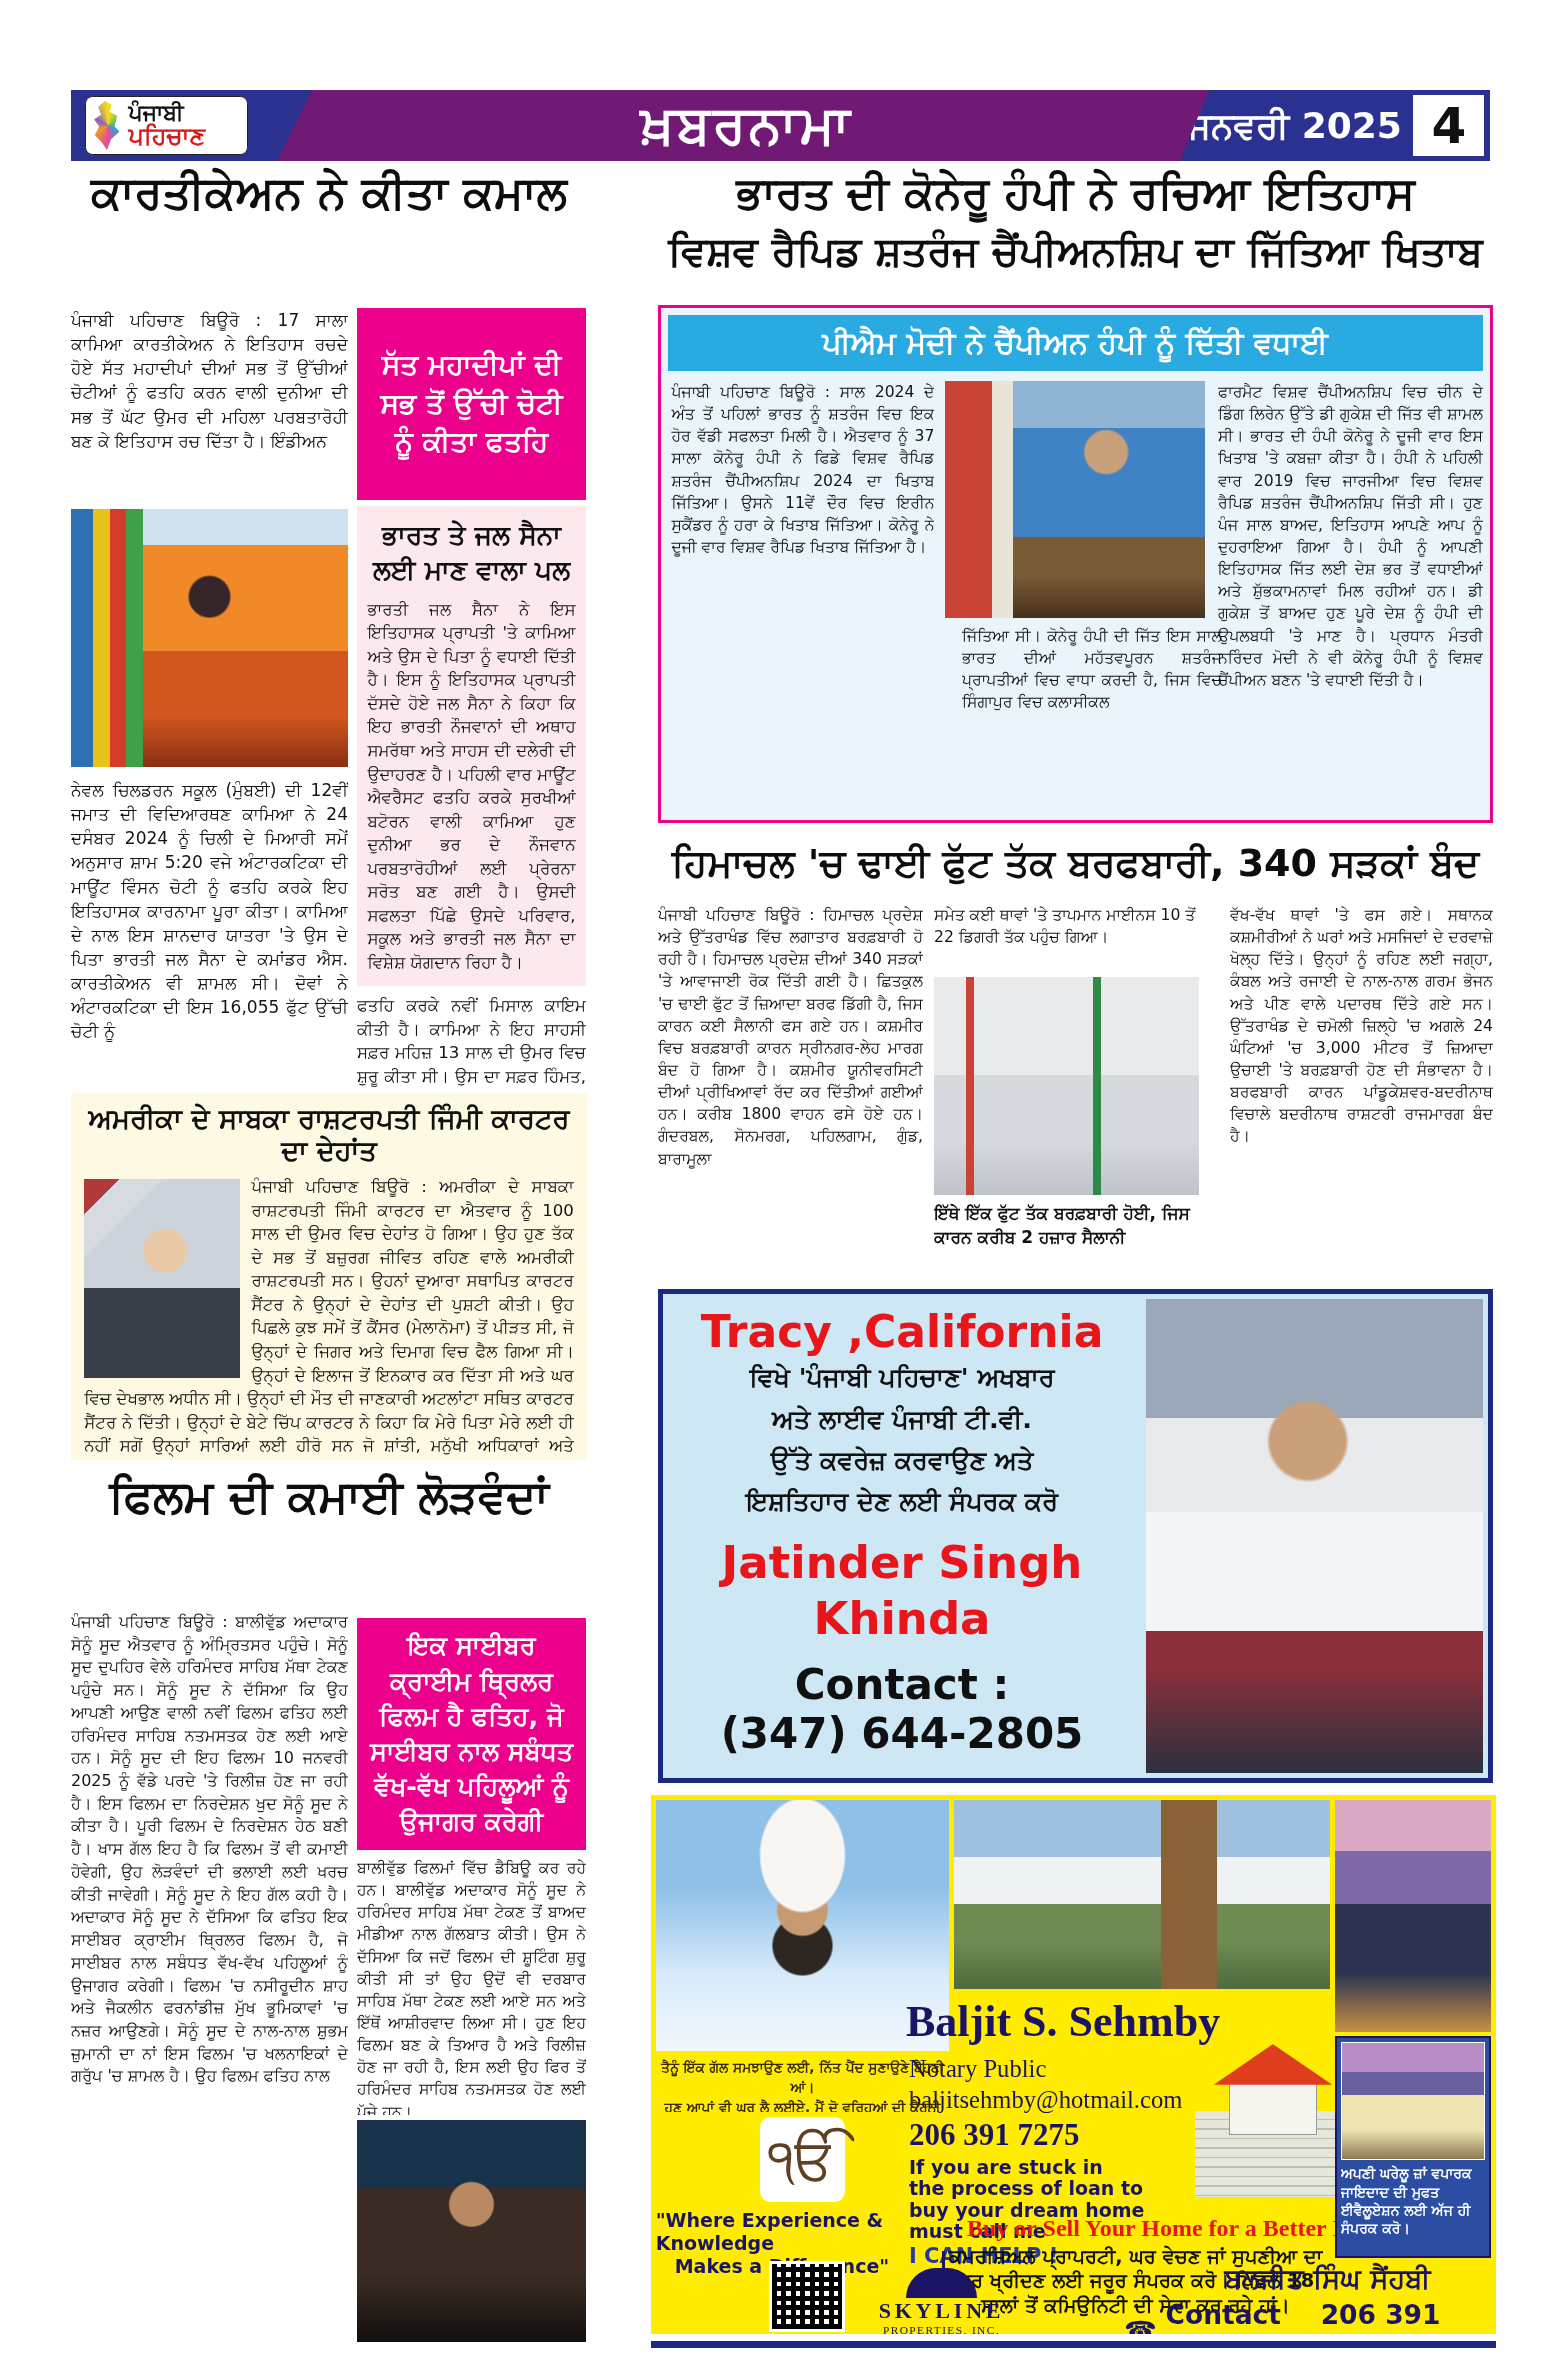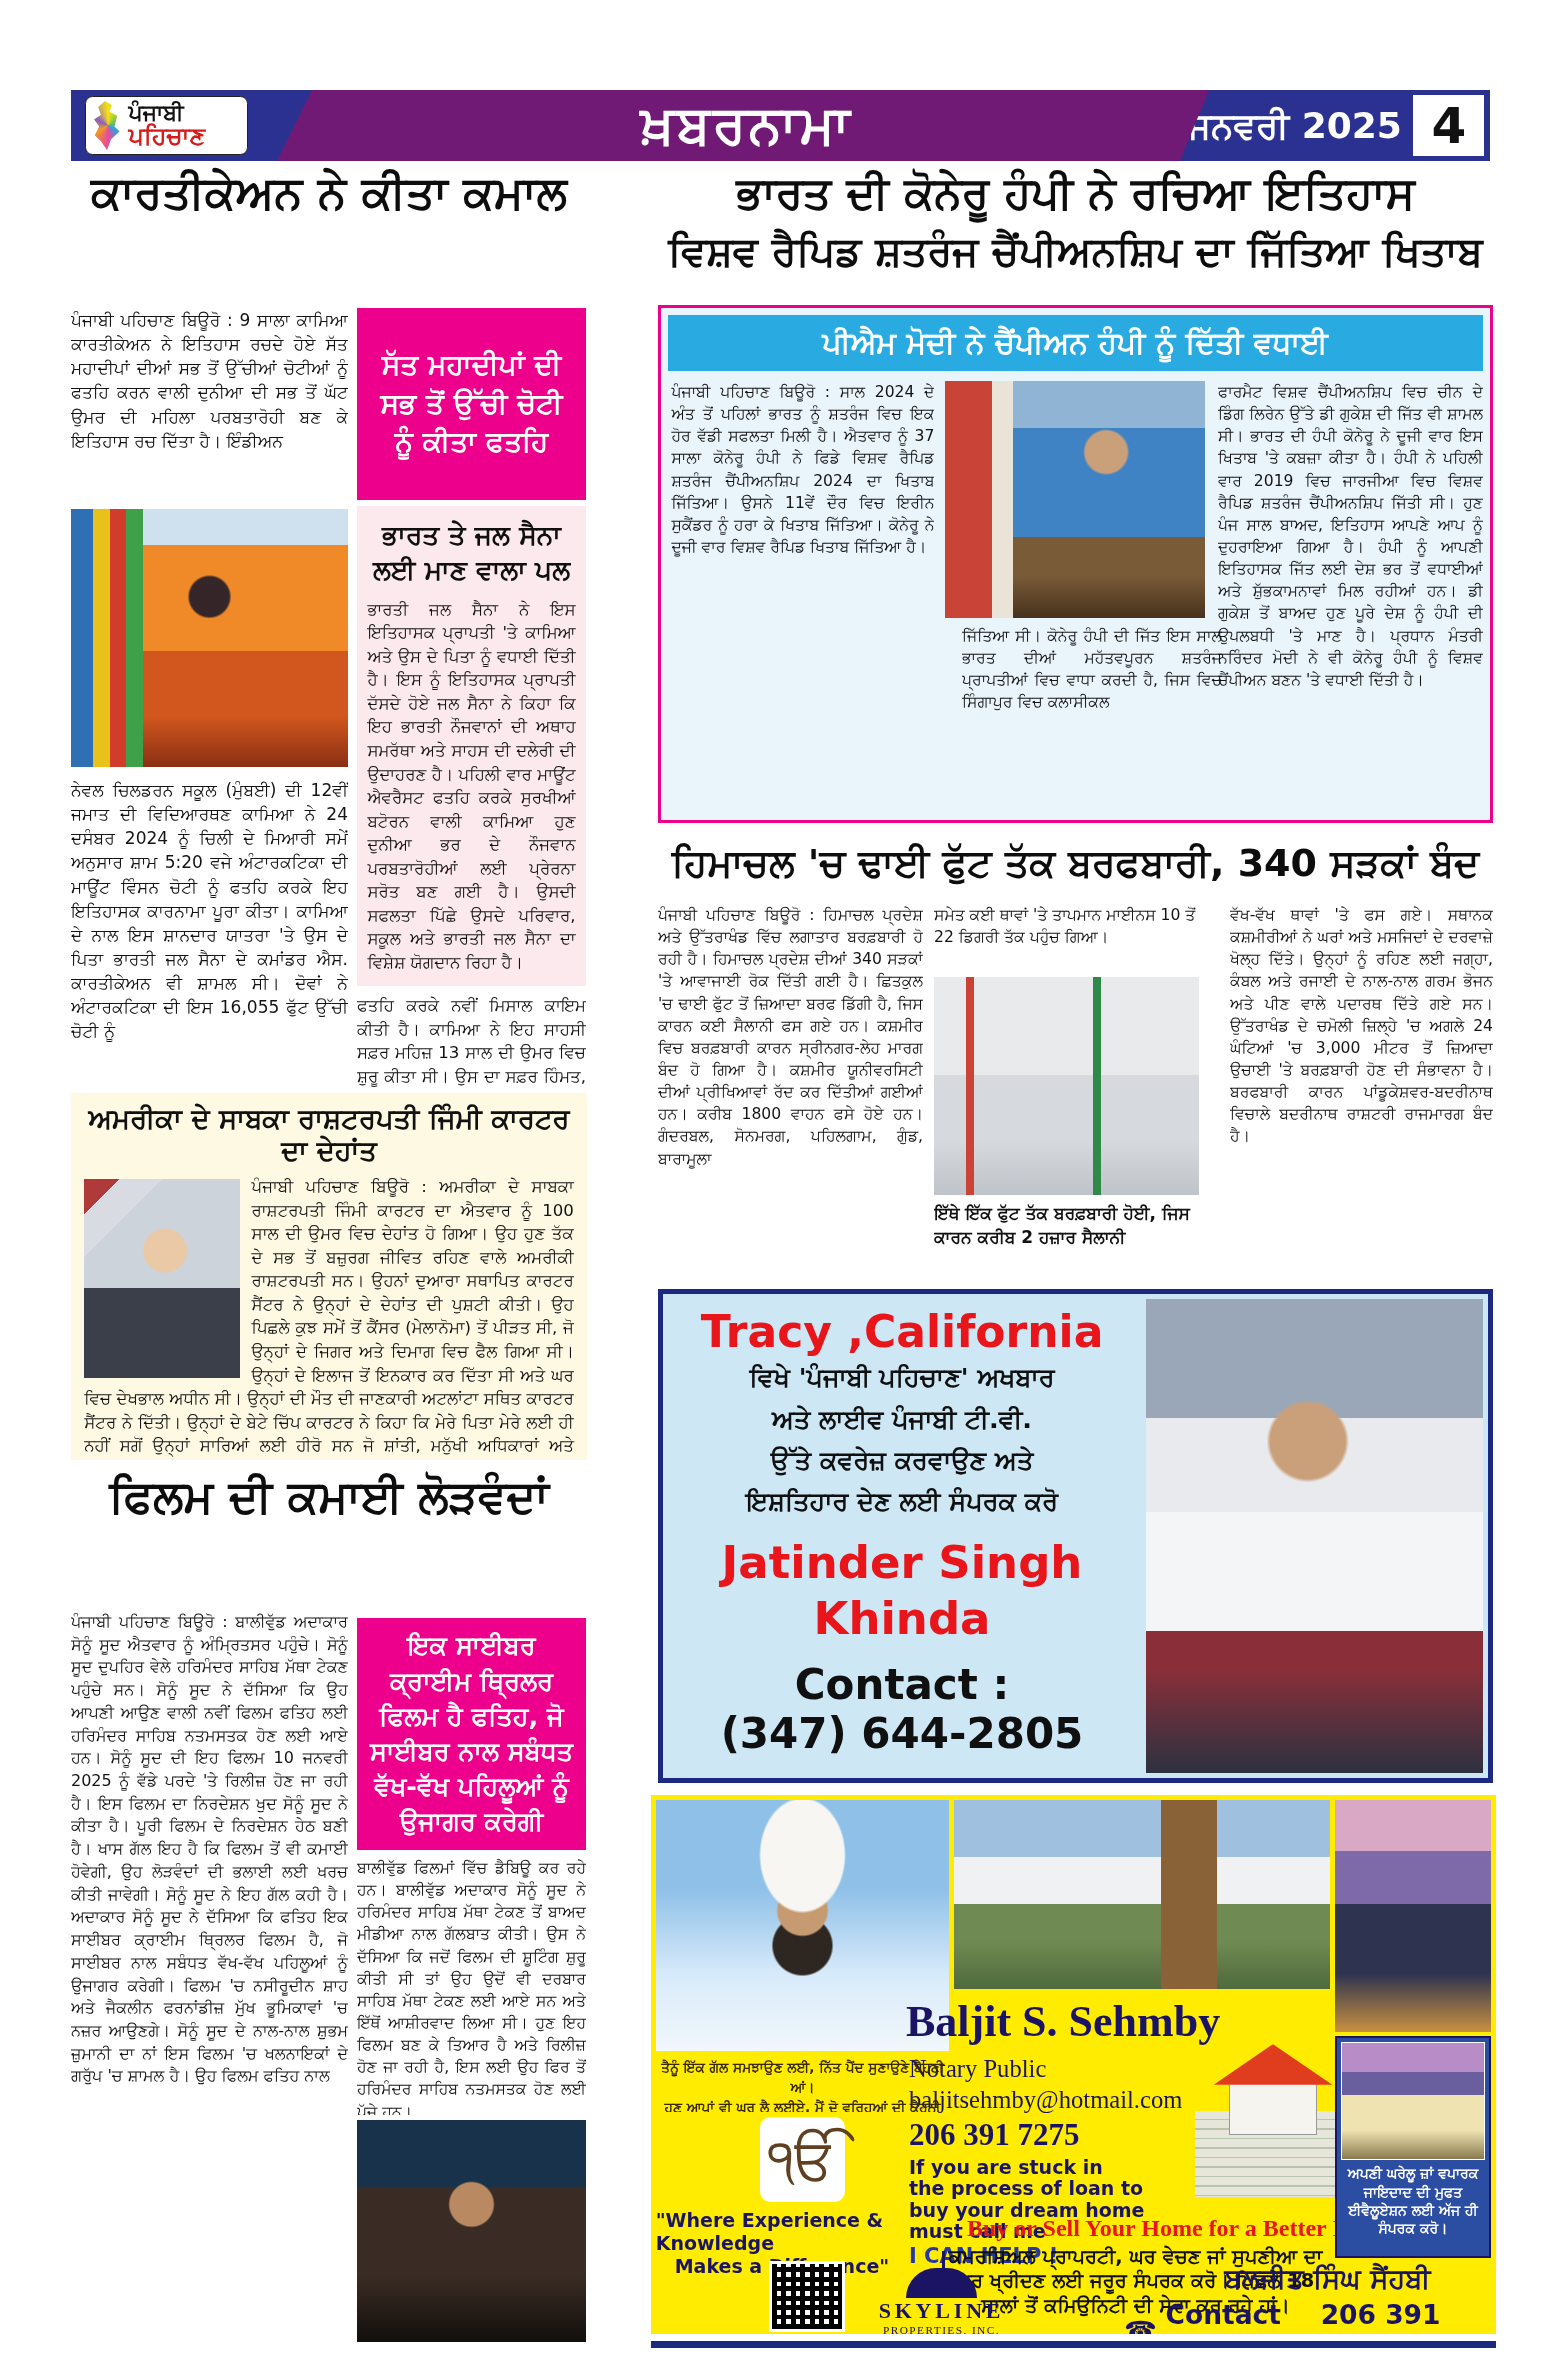--- a/index.html
+++ b/index.html
@@ -133,21 +133,21 @@
     <span>ਖ਼ਬਰਨਾਮਾ</span>
   </div>
   <div class="abs hdr-blue-right">
     <span class="hdr-date">ਜਨਵਰੀ 2025</span>
     <div class="pageno">4</div>
   </div>
 
   <div class="abs headline-xl" style="left:71px;top:163px;width:516px;">
     <div>ਕਾਰਤੀਕੇਅਨ ਨੇ ਕੀਤਾ ਕਮਾਲ</div>
   </div>
-  <div class="abs body-txt just ovh" style="left:71px;top:308px;width:277px;height:196px;">ਪੰਜਾਬੀ ਪਹਿਚਾਣ ਬਿਊਰੋ : 9 ਸਾਲਾ ਕਾਮਿਆ ਕਾਰਤੀਕੇਅਨ ਨੇ ਇਤਿਹਾਸ ਰਚਦੇ ਹੋਏ ਸੱਤ ਮਹਾਦੀਪਾਂ ਦੀਆਂ ਸਭ ਤੋਂ ਉੱਚੀਆਂ ਚੋਟੀਆਂ ਨੂੰ ਫਤਹਿ ਕਰਨ ਵਾਲੀ ਦੁਨੀਆ ਦੀ ਸਭ ਤੋਂ ਘੱਟ ਉਮਰ ਦੀ ਮਹਿਲਾ ਪਰਬਤਾਰੋਹੀ ਬਣ ਕੇ ਇਤਿਹਾਸ ਰਚ ਦਿੱਤਾ ਹੈ। ਇੰਡੀਅਨ</div>
+  <div class="abs body-txt just ovh" style="left:71px;top:308px;width:277px;height:196px;">ਪੰਜਾਬੀ ਪਹਿਚਾਣ ਬਿਊਰੋ : 17 ਸਾਲਾ ਕਾਮਿਆ ਕਾਰਤੀਕੇਅਨ ਨੇ ਇਤਿਹਾਸ ਰਚਦੇ ਹੋਏ ਸੱਤ ਮਹਾਦੀਪਾਂ ਦੀਆਂ ਸਭ ਤੋਂ ਉੱਚੀਆਂ ਚੋਟੀਆਂ ਨੂੰ ਫਤਹਿ ਕਰਨ ਵਾਲੀ ਦੁਨੀਆ ਦੀ ਸਭ ਤੋਂ ਘੱਟ ਉਮਰ ਦੀ ਮਹਿਲਾ ਪਰਬਤਾਰੋਹੀ ਬਣ ਕੇ ਇਤਿਹਾਸ ਰਚ ਦਿੱਤਾ ਹੈ। ਇੰਡੀਅਨ</div>
   <div class="abs ph ph-mountaineer" style="left:71px;top:509px;width:277px;height:258px;"></div>
   <div class="abs body-txt just ovh" style="left:71px;top:778px;width:277px;height:310px;">ਨੇਵਲ ਚਿਲਡਰਨ ਸਕੂਲ (ਮੁੰਬਈ) ਦੀ 12ਵੀਂ ਜਮਾਤ ਦੀ ਵਿਦਿਆਰਥਣ ਕਾਮਿਆ ਨੇ 24 ਦਸੰਬਰ 2024 ਨੂੰ ਚਿਲੀ ਦੇ ਮਿਆਰੀ ਸਮੇਂ ਅਨੁਸਾਰ ਸ਼ਾਮ 5:20 ਵਜੇ ਅੰਟਾਰਕਟਿਕਾ ਦੀ ਮਾਊਂਟ ਵਿੰਸਨ ਚੋਟੀ ਨੂੰ ਫਤਹਿ ਕਰਕੇ ਇਹ ਇਤਿਹਾਸਕ ਕਾਰਨਾਮਾ ਪੂਰਾ ਕੀਤਾ। ਕਾਮਿਆ ਦੇ ਨਾਲ ਇਸ ਸ਼ਾਨਦਾਰ ਯਾਤਰਾ 'ਤੇ ਉਸ ਦੇ ਪਿਤਾ ਭਾਰਤੀ ਜਲ ਸੈਨਾ ਦੇ ਕਮਾਂਡਰ ਐਸ. ਕਾਰਤੀਕੇਅਨ ਵੀ ਸ਼ਾਮਲ ਸੀ। ਦੋਵਾਂ ਨੇ ਅੰਟਾਰਕਟਿਕਾ ਦੀ ਇਸ 16,055 ਫੁੱਟ ਉੱਚੀ ਚੋਟੀ ਨੂੰ</div>
 
   <div class="abs magenta-box" style="left:357px;top:308px;width:229px;height:192px;">
     <div>ਸੱਤ ਮਹਾਦੀਪਾਂ ਦੀ ਸਭ ਤੋਂ ਉੱਚੀ ਚੋਟੀ ਨੂੰ ਕੀਤਾ ਫਤਹਿ</div>
   </div>
   <div class="abs pink-box ovh" style="left:357px;top:506px;width:229px;height:480px;">
     <div class="pink-head">
       <div>ਭਾਰਤ ਤੇ ਜਲ ਸੈਨਾ</div>
       <div>ਲਈ ਮਾਣ ਵਾਲਾ ਪਲ</div>
@@ -252,21 +252,21 @@
     <div class="abs qr" style="left:118px;top:466px;width:76px;height:71px;"></div>
 
     <div class="abs skyline-logo" style="left:215px;top:473px;width:151px;">
       <div class="skyline-dome"></div>
       <div class="skyline-name">SKYLINE</div>
       <div class="skyline-sub">PROPERTIES, INC.</div>
     </div>
 
     <div class="abs" style="left:684px;top:241px;width:156px;height:222px;background:#2b4ea2;border:2.8px solid #1b1464;padding:3.8px;">
       <div class="ph ph-mansion" style="width:100%;height:118px;border:1.9px solid #fff;"></div>
-      <div class="ovh" style="margin-top:4.7px;height:85px;color:#fff;font-size:14px;font-weight:bold;line-height:1.3;text-align:center;">ਅਪਣੀ ਘਰੇਲੂ ਜ਼ਾਂ ਵਪਾਰਕ ਜਾਇਦਾਦ ਦੀ ਮੁਫਤ ਈਵੈਲੂਏਸ਼ਨ ਲਈ ਅੱਜ ਹੀ ਸੰਪਰਕ ਕਰੋ।</div>
+      <div class="ovh" style="margin-top:4.7px;height:85px;color:#fff;font-size:14px;font-weight:bold;line-height:1.3;">ਅਪਣੀ ਘਰੇਲੂ ਜ਼ਾਂ ਵਪਾਰਕ ਜਾਇਦਾਦ ਦੀ ਮੁਫਤ ਈਵੈਲੂਏਸ਼ਨ ਲਈ ਅੱਜ ਹੀ ਸੰਪਰਕ ਕਰੋ।</div>
     </div>
 
     <div class="abs navy" style="left:511px;top:468px;width:331px;font-size:27.4px;font-weight:bold;text-align:center;">ਬਲਜੀਤ ਸਿੰਘ ਸੈਂਹਬੀ</div>
     <div class="abs navy" style="left:473px;top:504px;width:369px;font-size:26.5px;font-weight:bold;display:flex;gap:8.5px;justify-content:center;align-items:center;">
       <span>☎</span>
       <span>Contact Us:</span>
       <span>206 391 7275</span>
     </div>
   </div>
 

